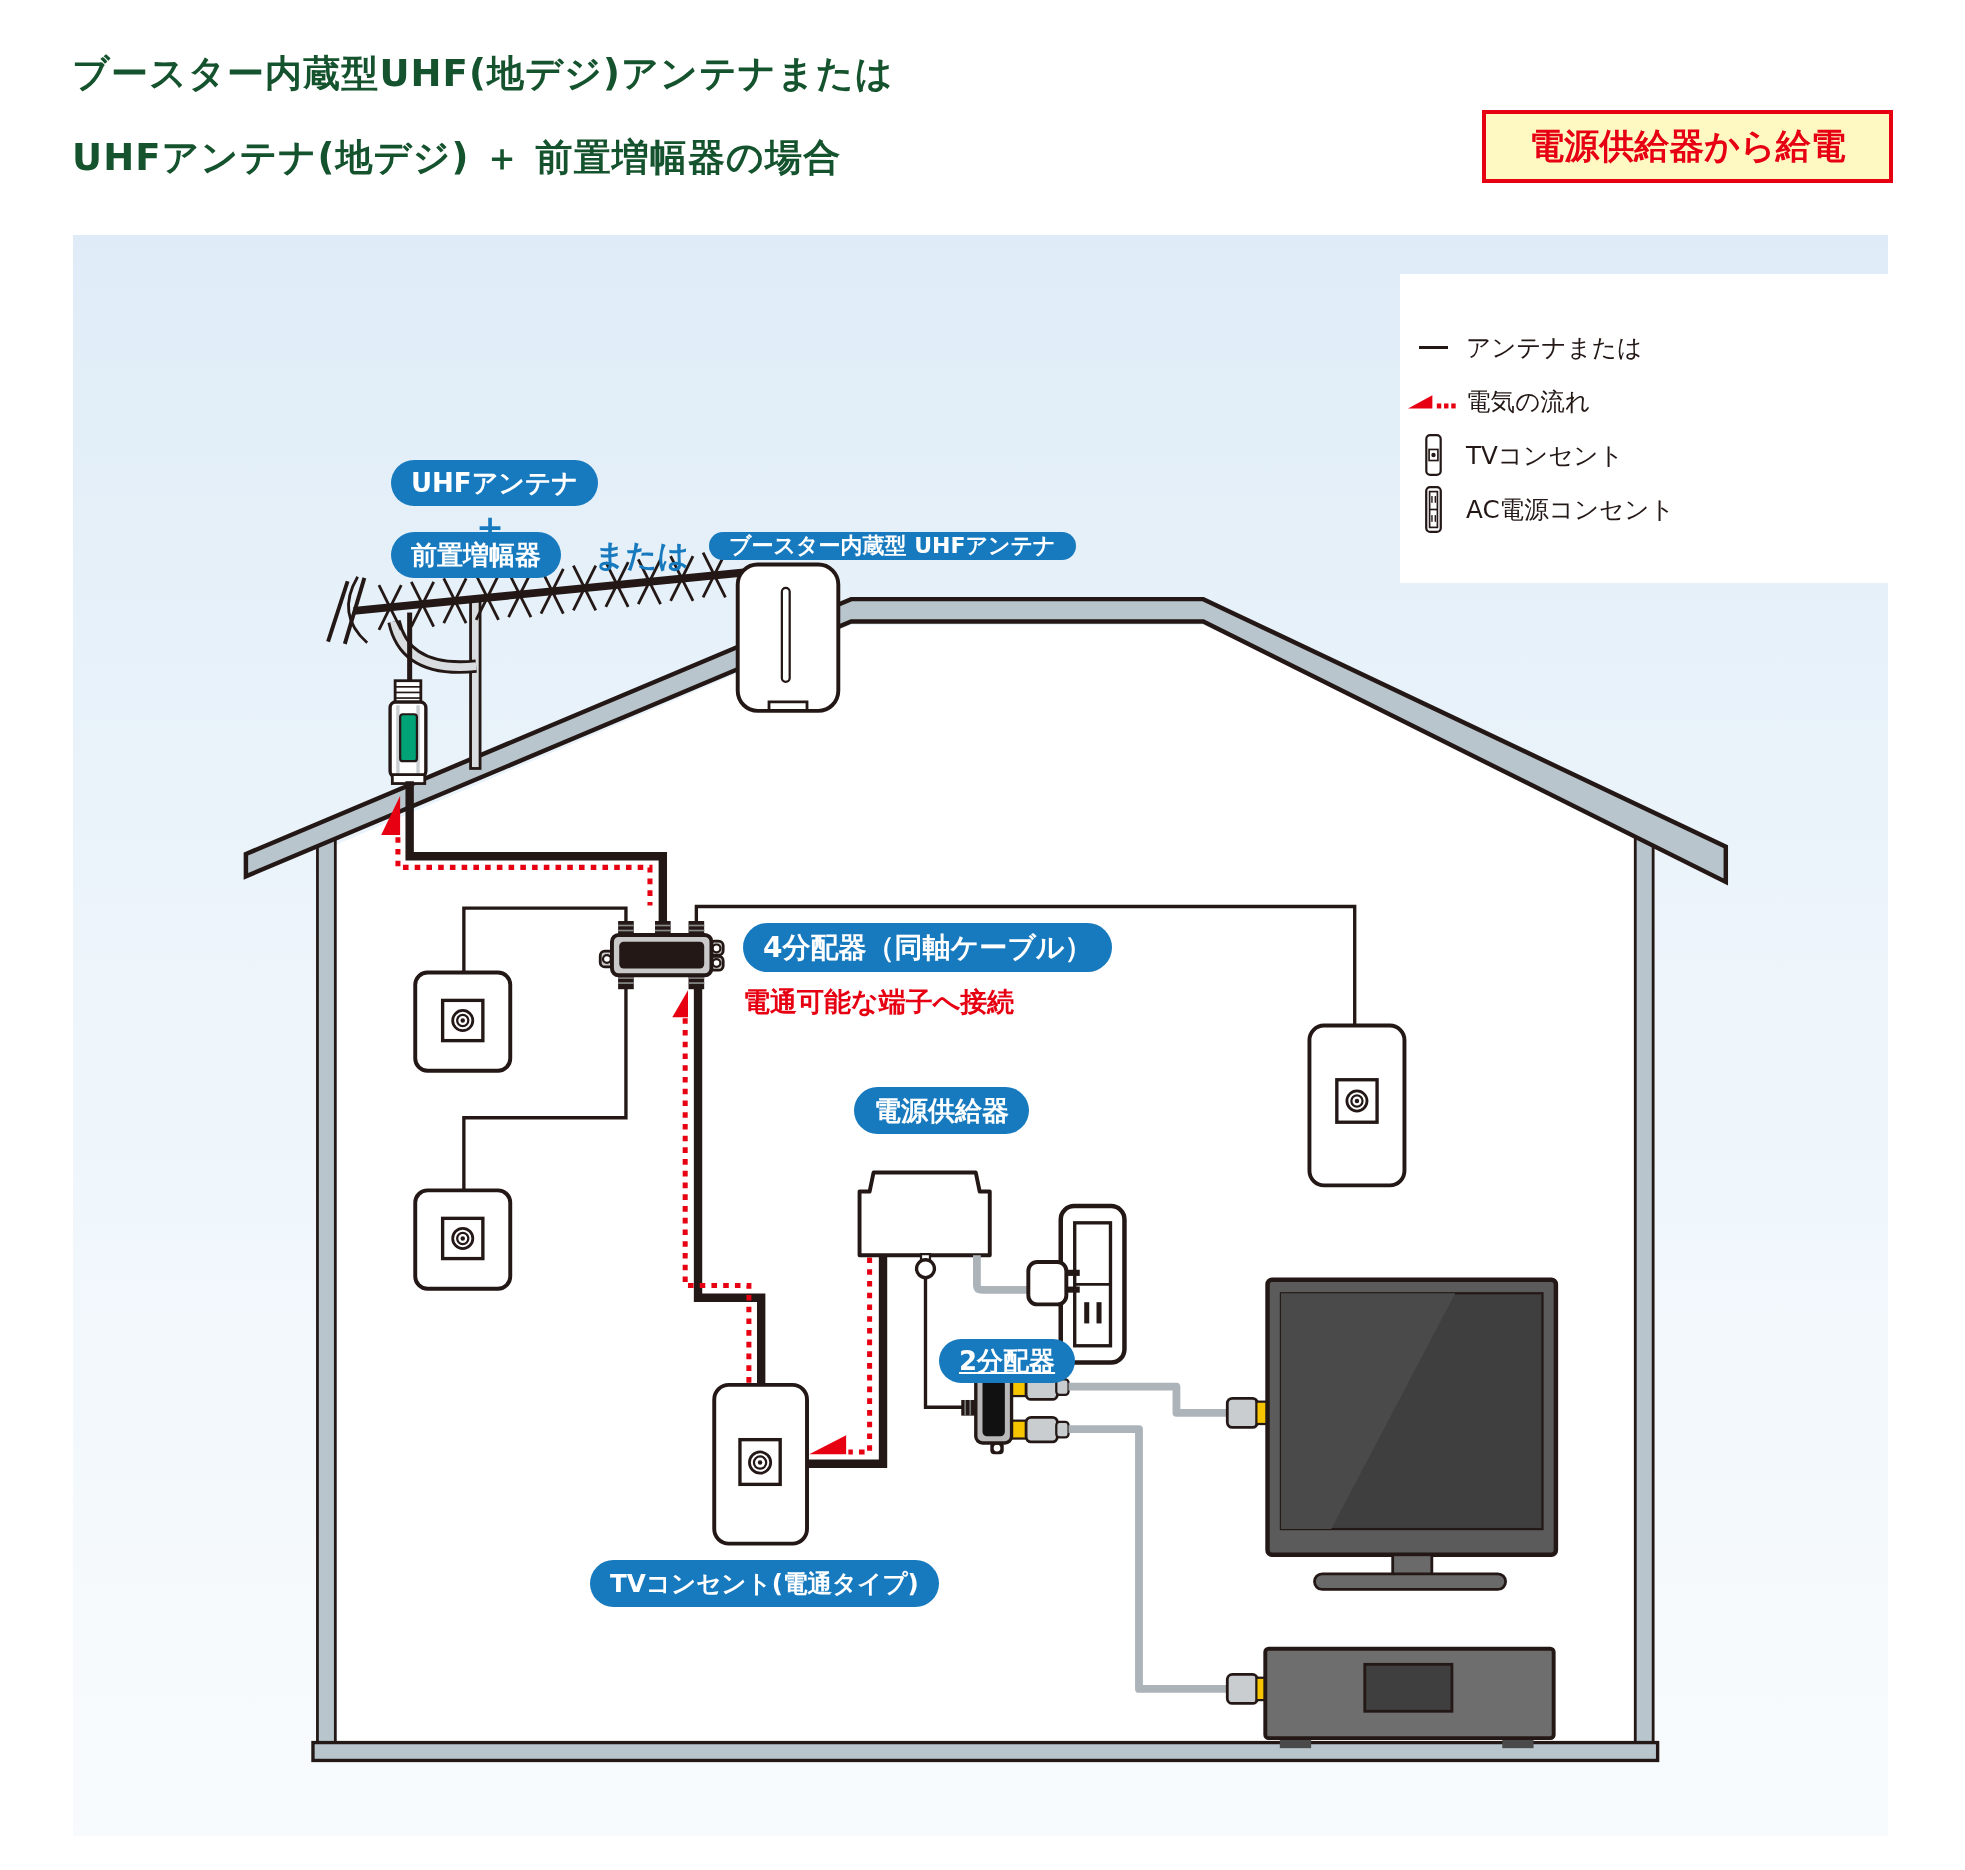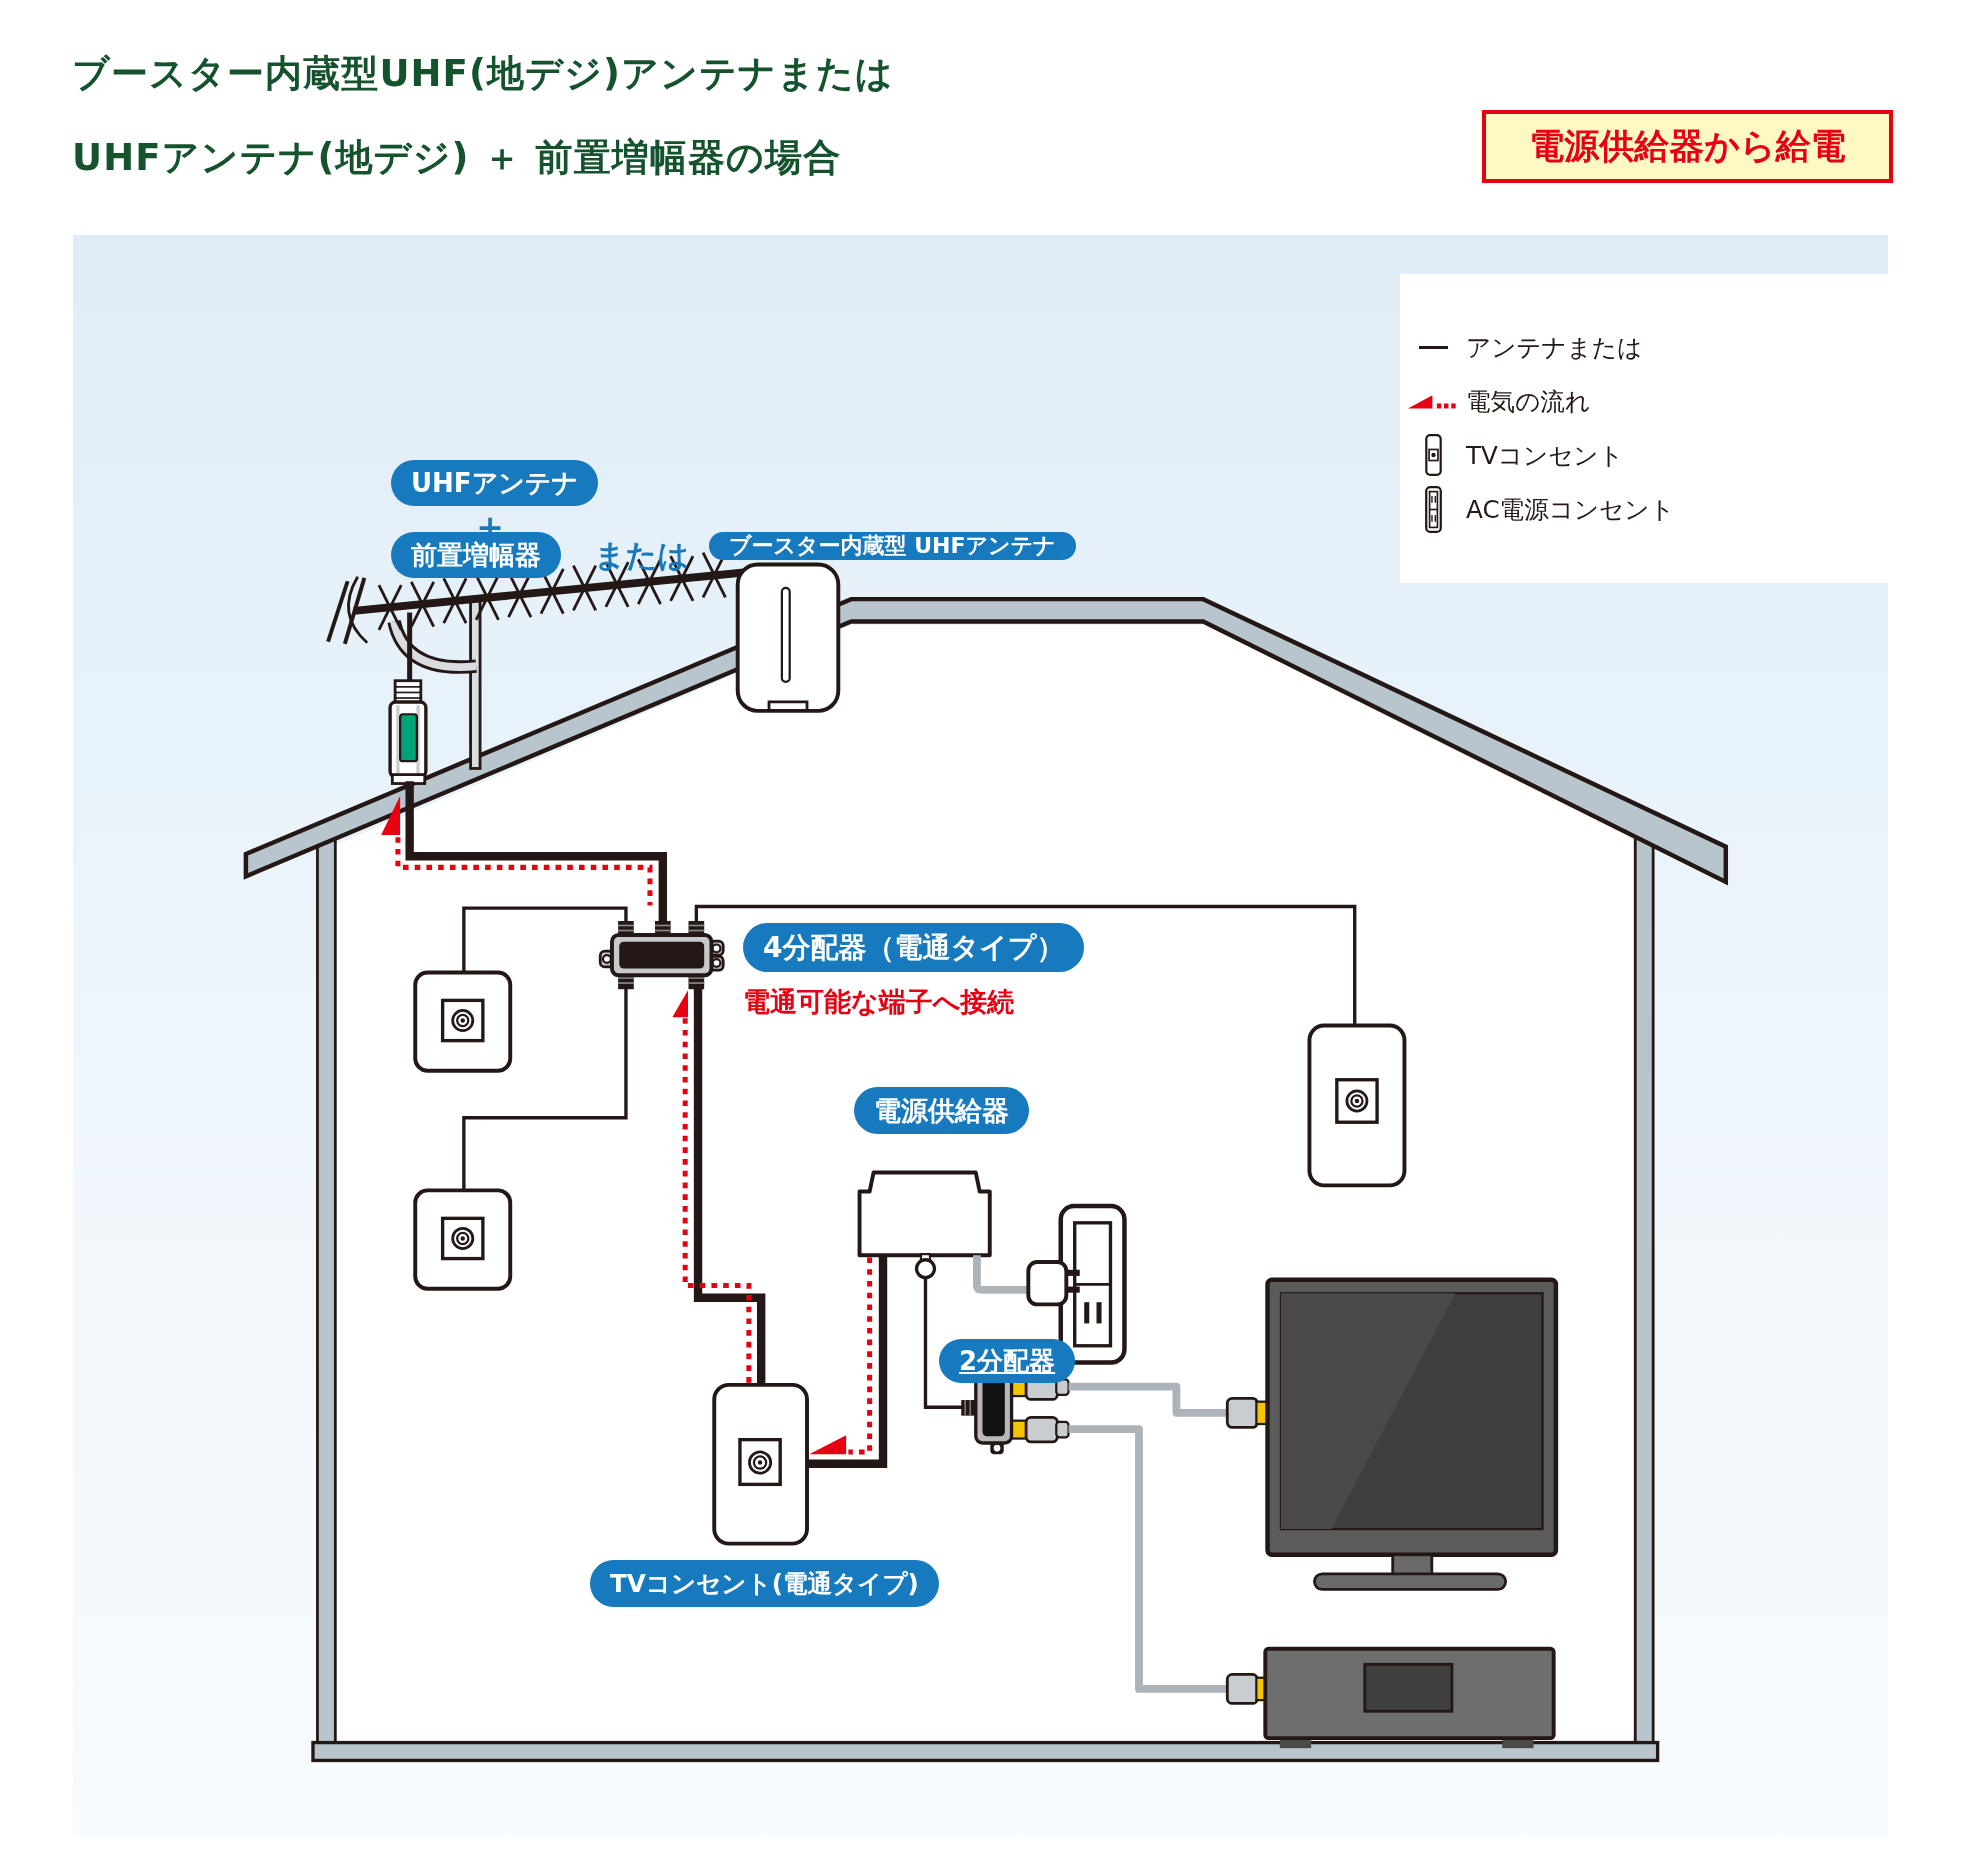--- a/index.html
+++ b/index.html
@@ -255,21 +255,21 @@
       <rect x="2264" y="2950" width="516" height="160" rx="6" fill="#6E6E6E" stroke="#231815" stroke-width="7"></rect>
       <rect x="2442" y="2978" width="156" height="84" fill="#3F3F3F" stroke="#231815" stroke-width="5"></rect>
     </g>
   </svg>
 
   <div class="abs pill" style="left:391px;top:460px;height:46px;font-size:26px;">UHFアンテナ</div>
   <div class="abs blue-text" style="left:471px;top:501px;font-size:38px;">＋</div>
   <div class="abs pill" style="left:391px;top:532px;height:46px;font-size:26px;">前置増幅器</div>
   <div class="abs blue-text" style="left:594px;top:535px;font-size:31px;">または</div>
   <div class="abs pill" style="left:709px;top:532px;height:28px;font-size:22px;text-align:right;">ブースター内蔵型 UHFアンテナ</div>
-  <div class="abs pill" style="left:743px;top:923px;height:49px;font-size:28px;">4分配器（電通タイプ）</div>
+  <div class="abs pill" style="left:743px;top:923px;height:49px;font-size:28px;">4分配器（同軸ケーブル）</div>
   <div class="abs red-note" style="left:743px;top:984px;font-size:27px;">電通可能な端子へ接続</div>
   <div class="abs pill" style="left:854px;top:1087px;height:47px;font-size:27px;">電源供給器</div>
   <div class="abs pill" style="left:939px;top:1339px;height:44px;font-size:26px;text-decoration:underline;">2分配器</div>
   <div class="abs pill" style="left:590px;top:1560px;height:47px;font-size:24.6px;">TVコンセント(電通タイプ)</div>
 
   <div class="abs" id="legend-box">
     <div class="legend-row">
       <span class="legend-icon">
           <span class="sample-thin"></span>
         </span>

